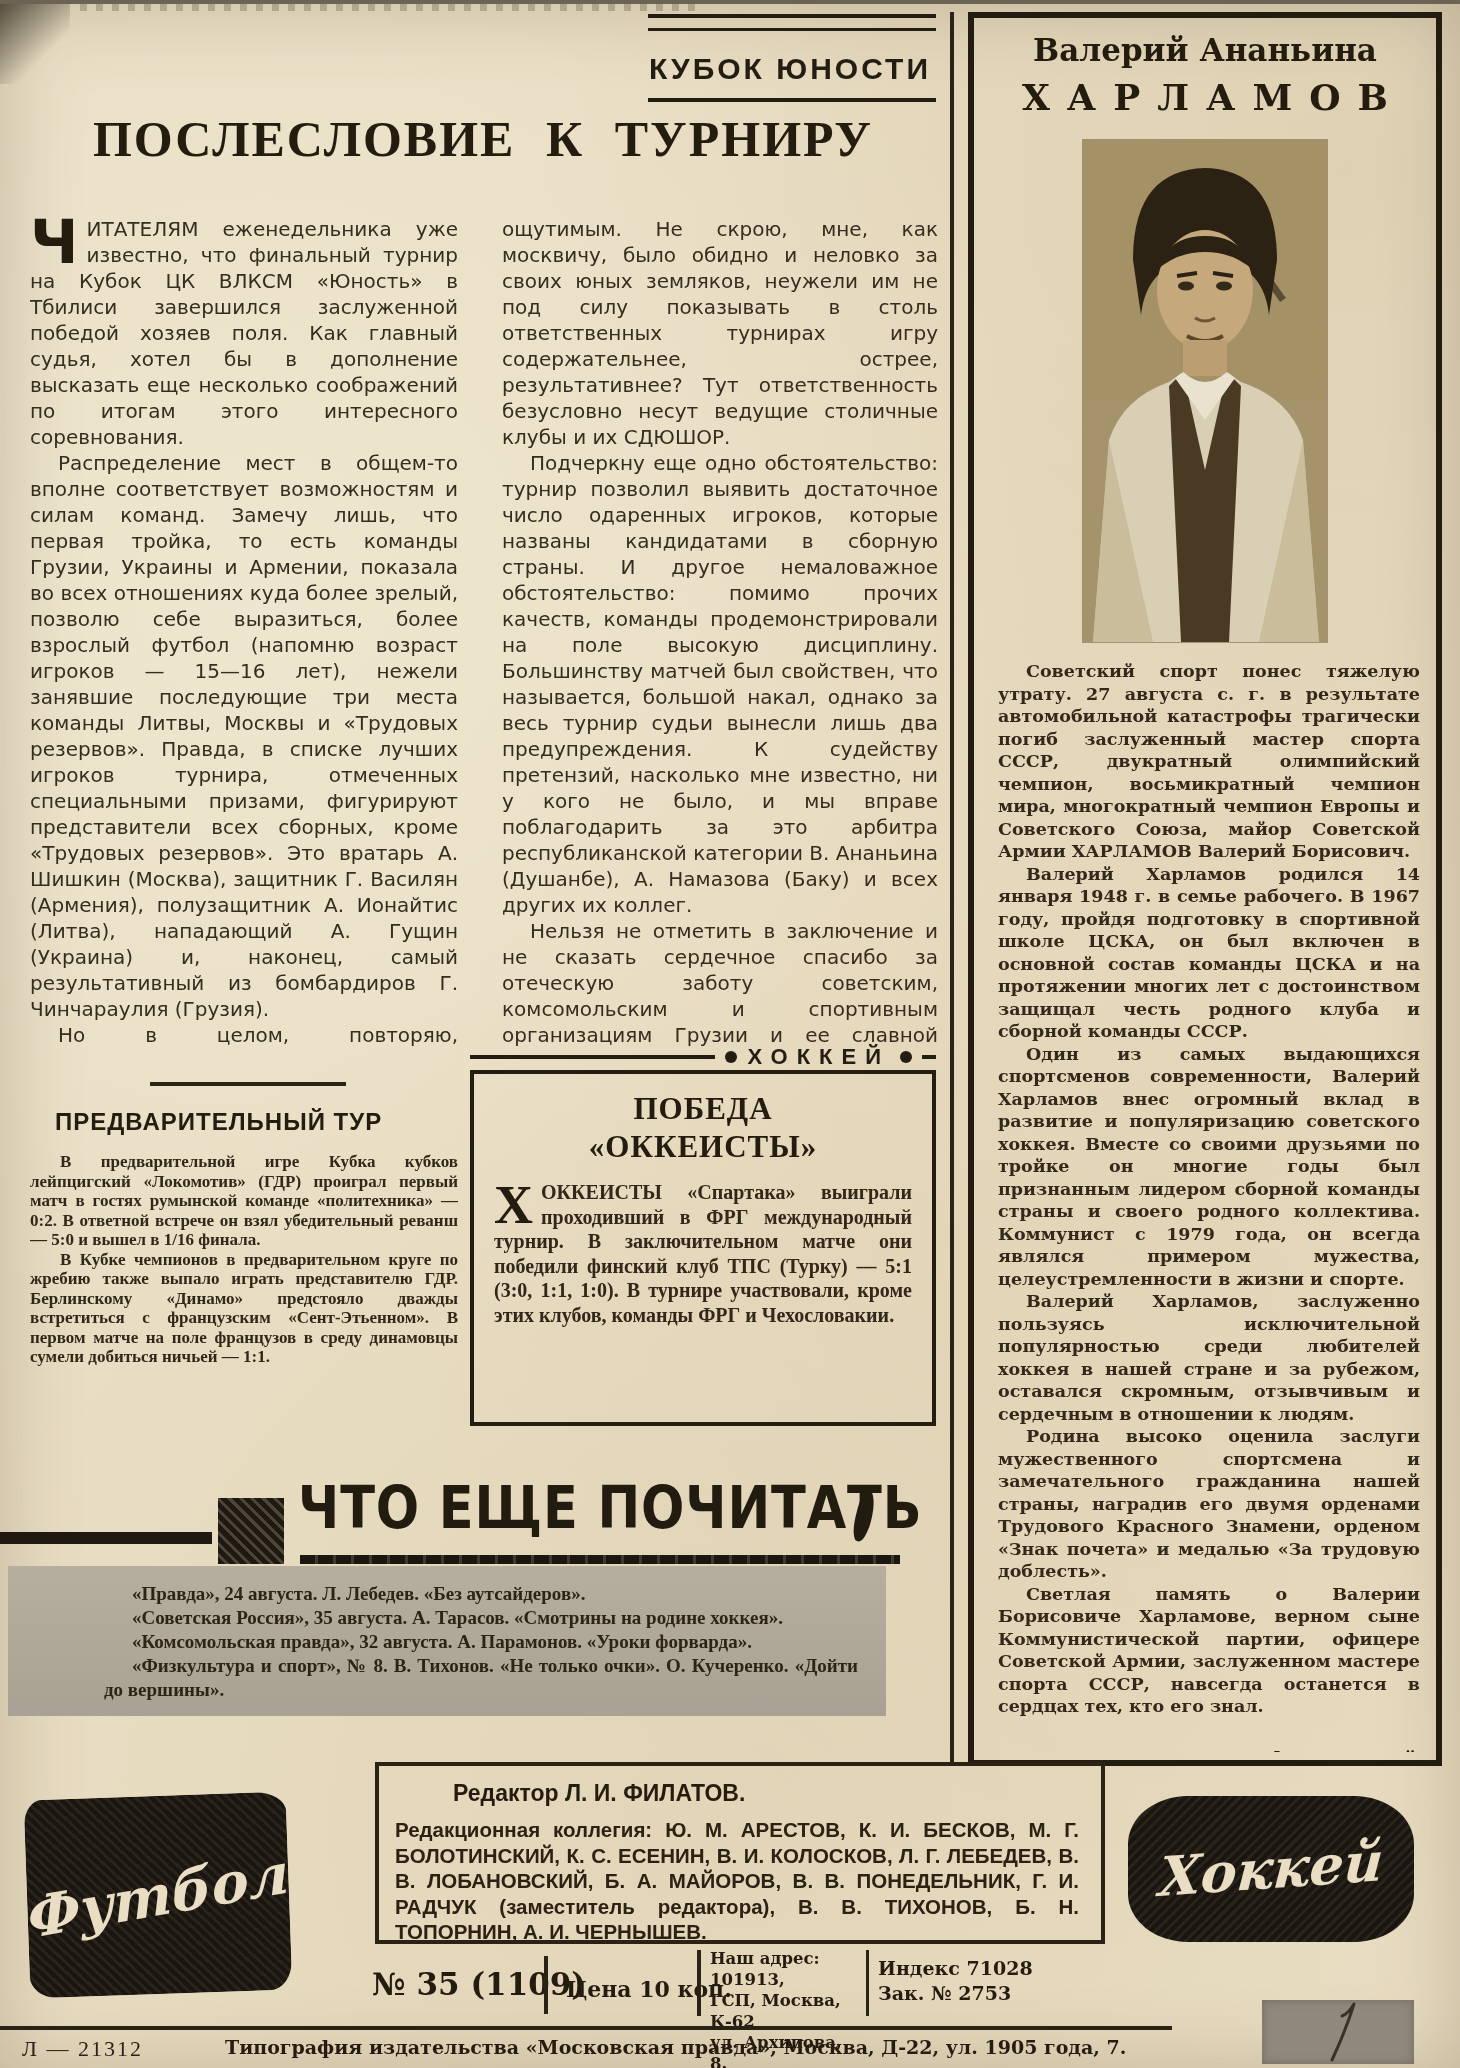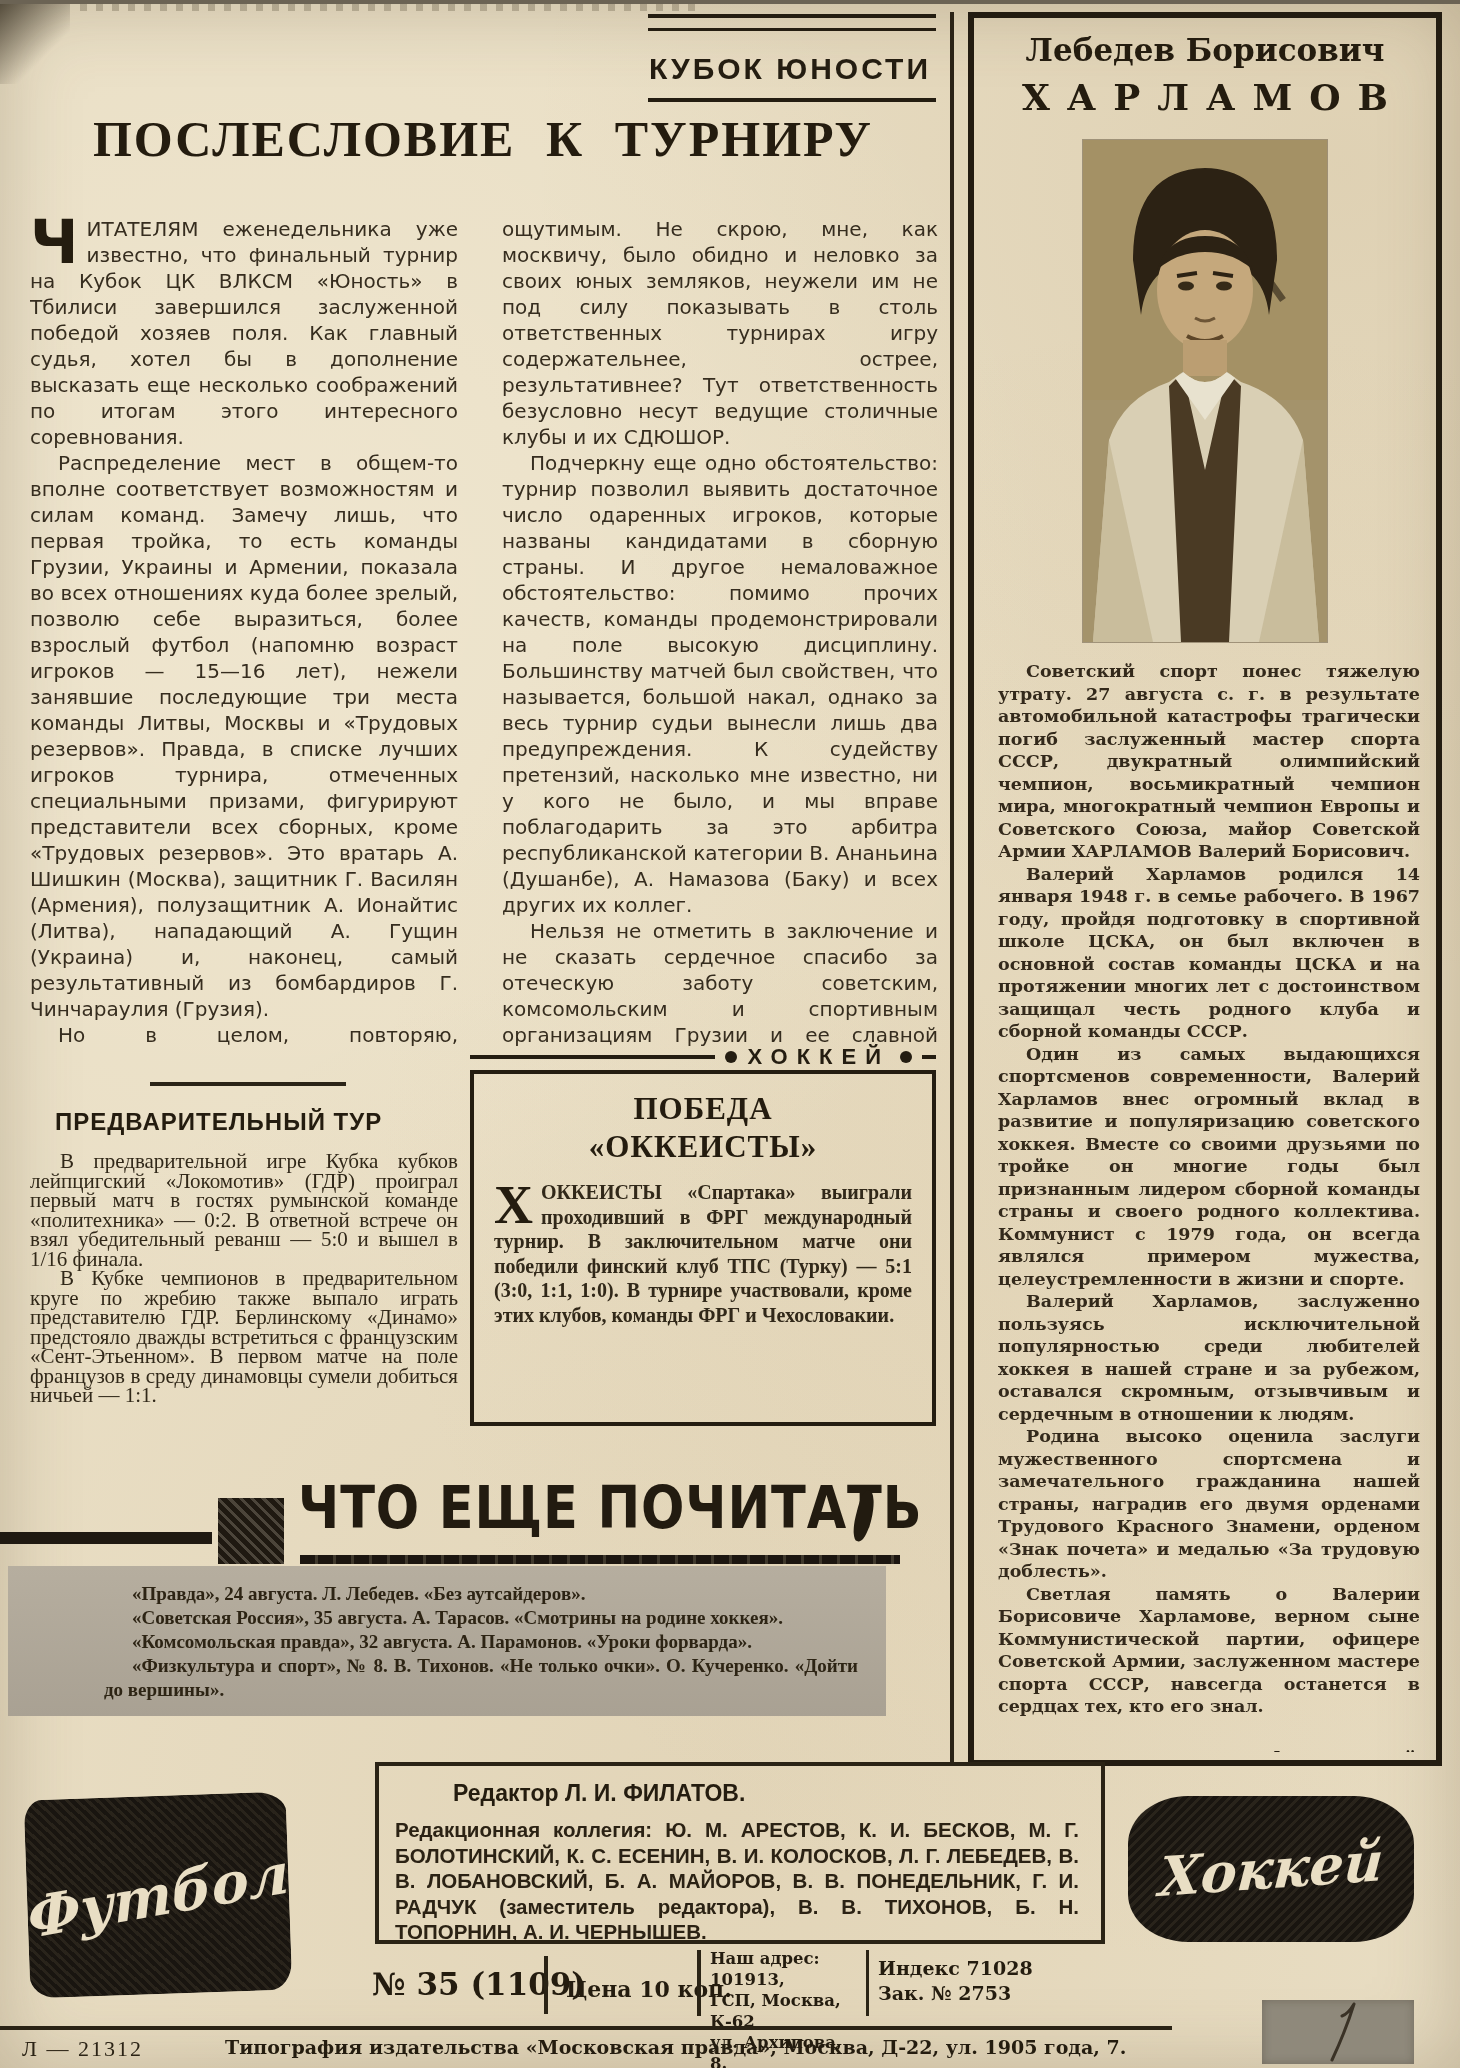--- a/index.html
+++ b/index.html
@@ -41,22 +41,22 @@
   .col2{left:502px;top:212px;width:436px;height:832px;overflow:hidden;}
   .dropcap{float:left;font-size:60px;line-height:48px;font-weight:bold;
     padding:2px 8px 0 0;color:#241c0f;}
   .first{text-indent:0 !important;}
 
   
   .prelim-rule{left:150px;top:1078px;width:196px;height:4px;background:#2b2417;}
   .prelim-title{left:55px;top:1104px;font-family:"Liberation Sans", sans-serif;
     font-weight:bold;font-size:24px;letter-spacing:1px;color:#241c0f;}
   .prelim-body{left:30px;top:1148px;width:428px;height:300px;overflow:hidden;
-    text-align:justify;font-family:"Liberation Serif", serif;font-size:21px;
-    line-height:19.5px;color:#312819;font-weight:normal;}
+    text-align:justify;font-family:"Liberation Serif", serif;font-size:17px;
+    line-height:19.5px;color:#312819;font-weight:bold;}
   .prelim-body p{text-indent:30px;}
 
   
   .hockey-header{left:470px;top:1040px;width:466px;display:flex;align-items:center;gap:10px;}
   .hockey-header .hline{flex:1;height:4px;background:#241d11;}
   .hockey-header .hline-end{width:14px;height:4px;background:#241d11;}
   .hockey-header .dot{width:12px;height:12px;border-radius:50%;background:#241d11;}
   .hockey-word{font-family:"Liberation Sans", sans-serif;font-weight:bold;
     font-size:22px;letter-spacing:9px;color:#241d11;}
   .hockey-box{left:470px;top:1066px;width:466px;height:356px;box-sizing:border-box;
@@ -195,21 +195,21 @@
   <div class="abs rm-panel">
     <p>«Правда», 24 августа. Л. Лебедев. «Без аутсайдеров».</p>
     <p>«Советская Россия», 35 августа. А. Тарасов. «Смотрины на родине хоккея».</p>
     <p>«Комсомольская правда», 32 августа. А. Парамонов. «Уроки форварда».</p>
     <p>«Физкультура и спорт», № 8. В. Тихонов. «Не только очки». О. Кучеренко. «Дойти до вершины».</p>
   </div>
 
   <div class="abs vdivider"></div>
 
   <div class="abs kh-box">
-    <div class="kh-name1">Лебедев Борисович</div>
+    <div class="kh-name1">Валерий Ананьина</div>
     <div class="kh-name2">ХАРЛАМОВ</div>
     <div class="kh-photo">
       <svg width="244" height="502" viewBox="0 0 244 502" xmlns="http://www.w3.org/2000/svg">
         <rect width="244" height="502" fill="#b3a076"></rect>
         <rect width="244" height="502" fill="#8a7a58" opacity="0.35"></rect>
         <rect x="0" y="0" width="244" height="260" fill="#a3905f" opacity="0.5"></rect>
         <line x1="150" y1="90" x2="200" y2="160" stroke="#3a2f1e" stroke-width="7" opacity="0.7"></line>
         <path d="M50 120 Q50 30 122 28 Q194 30 194 120 L186 175 Q180 120 122 118 Q64 120 58 175 Z" fill="#2c2214"></path>
         <ellipse cx="122" cy="150" rx="48" ry="60" fill="#c5a87c"></ellipse>
         <path d="M74 130 Q84 96 122 96 Q160 96 170 130 Q150 112 122 112 Q94 112 74 130 Z" fill="#2c2214"></path>

